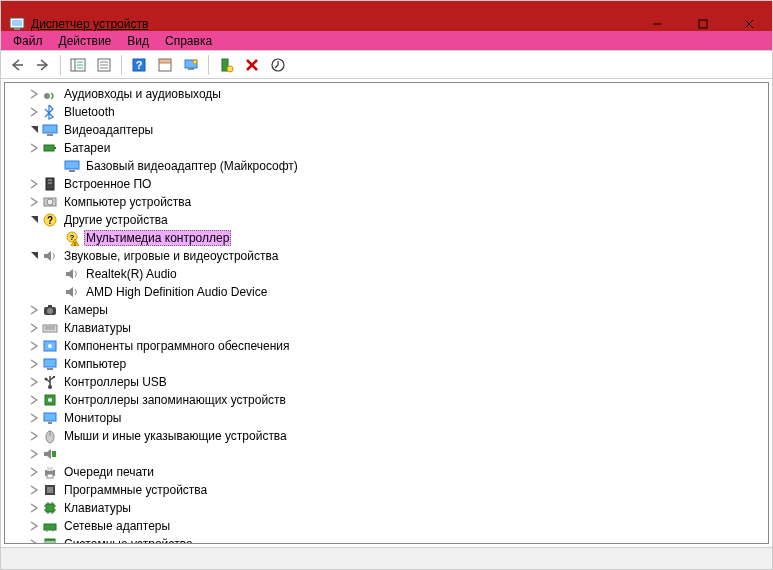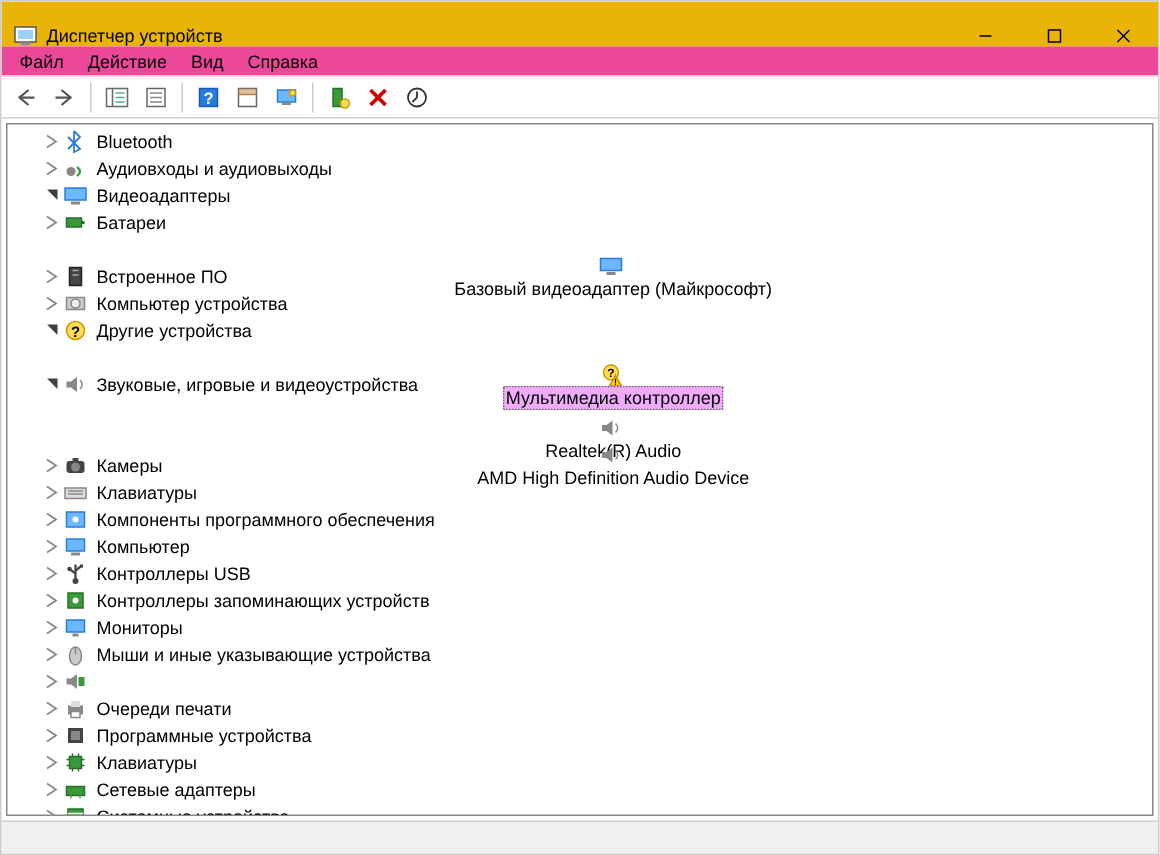--- a/index.html
+++ b/index.html
@@ -14,21 +14,22 @@
     display: flex;
     flex-direction: column;
     border: 1px solid #ccc;
   }
   
   .titlebar {
     height: 30px;
     display: flex;
     align-items: center;
     padding: 16px 0 0 8px;
-    background: #eab308;
+    background: #b91c1c;
+    text-decoration: underline;
   }
   .titlebar .t-icon { width:16px; height:16px; margin-right:6px; display:flex; }
   .titlebar .t-text { flex:0 0 auto; }
   .titlebar .spacer { flex:1; }
   .winbtn {
     width:46px; height:30px;
     display:flex; align-items:center; justify-content:center;
     font-family:"Segoe UI Symbol", sans-serif;
     font-size:10px;
   }
@@ -98,21 +99,21 @@
     flex-shrink:0;
   }
   .label { padding: 0 2px; }
   .label.sel {
     background:#f0abfc;
     border: 1px dotted #666;
     padding: 0 1px;
     border-radius:1px;
   }
   .ind0 { padding-left: 18px; }
-  .ind1 { padding-left: 40px; flex-direction: column; }
+  .ind1 { padding-left: 40px; }
 
   
   .tree::-webkit-scrollbar { width:17px; }
   .tree::-webkit-scrollbar-track { background:#f0f0f0; }
   .tree::-webkit-scrollbar-thumb { background:#c2c2c2; }
   .tree::-webkit-scrollbar-button { background:#f0f0f0; height:17px; }
 
   .status {
     height:22px;
     border-top:1px solid #d0d0d0;
@@ -233,38 +234,38 @@
 <div class="client">
   <div class="tree" id="tree">
       <div class="row ind0">
         <span class="arrow">
           <svg width="10" height="10">
             <path d="M2 1 L8 5 L2 9" fill="none" stroke="#888" stroke-width="1.2"></path>
           </svg>
         </span>
         <span class="tico">
           <svg width="16" height="16" viewBox="0 0 16 16">
-            <path d="M7 1 L11 5 L7 9 L11 13 L7 15 L7 1 M3 5 L11 13 M3 13 L11 5" fill="none" stroke="#2a7bde" stroke-width="1.2"></path>
-          </svg>
-        </span>
-        <span class="label">Bluetooth</span>
-      </div>
-      <div class="row ind0">
-        <span class="arrow">
-          <svg width="10" height="10">
-            <path d="M2 1 L8 5 L2 9" fill="none" stroke="#888" stroke-width="1.2"></path>
-          </svg>
-        </span>
-        <span class="tico">
-          <svg width="16" height="16" viewBox="0 0 16 16">
             <circle cx="5" cy="10" r="3" fill="#888"></circle>
             <path d="M9 7 Q13 10 9 13" fill="none" stroke="#3a9a3a" stroke-width="1.5"></path>
           </svg>
         </span>
         <span class="label">Аудиовходы и аудиовыходы</span>
+      </div>
+      <div class="row ind0">
+        <span class="arrow">
+          <svg width="10" height="10">
+            <path d="M2 1 L8 5 L2 9" fill="none" stroke="#888" stroke-width="1.2"></path>
+          </svg>
+        </span>
+        <span class="tico">
+          <svg width="16" height="16" viewBox="0 0 16 16">
+            <path d="M7 1 L11 5 L7 9 L11 13 L7 15 L7 1 M3 5 L11 13 M3 13 L11 5" fill="none" stroke="#2a7bde" stroke-width="1.2"></path>
+          </svg>
+        </span>
+        <span class="label">Bluetooth</span>
       </div>
       <div class="row ind0">
         <span class="arrow exp">
           <svg width="10" height="10">
             <path d="M1 1 L8 1 L1 8 Z" transform="rotate(90 5 5)" fill="#404040"></path>
           </svg>
         </span>
         <span class="tico">
           <svg width="16" height="16" viewBox="0 0 16 16">
             <rect x="1" y="3" width="14" height="8" fill="#6cb8ff" stroke="#2a7bde"></rect>

